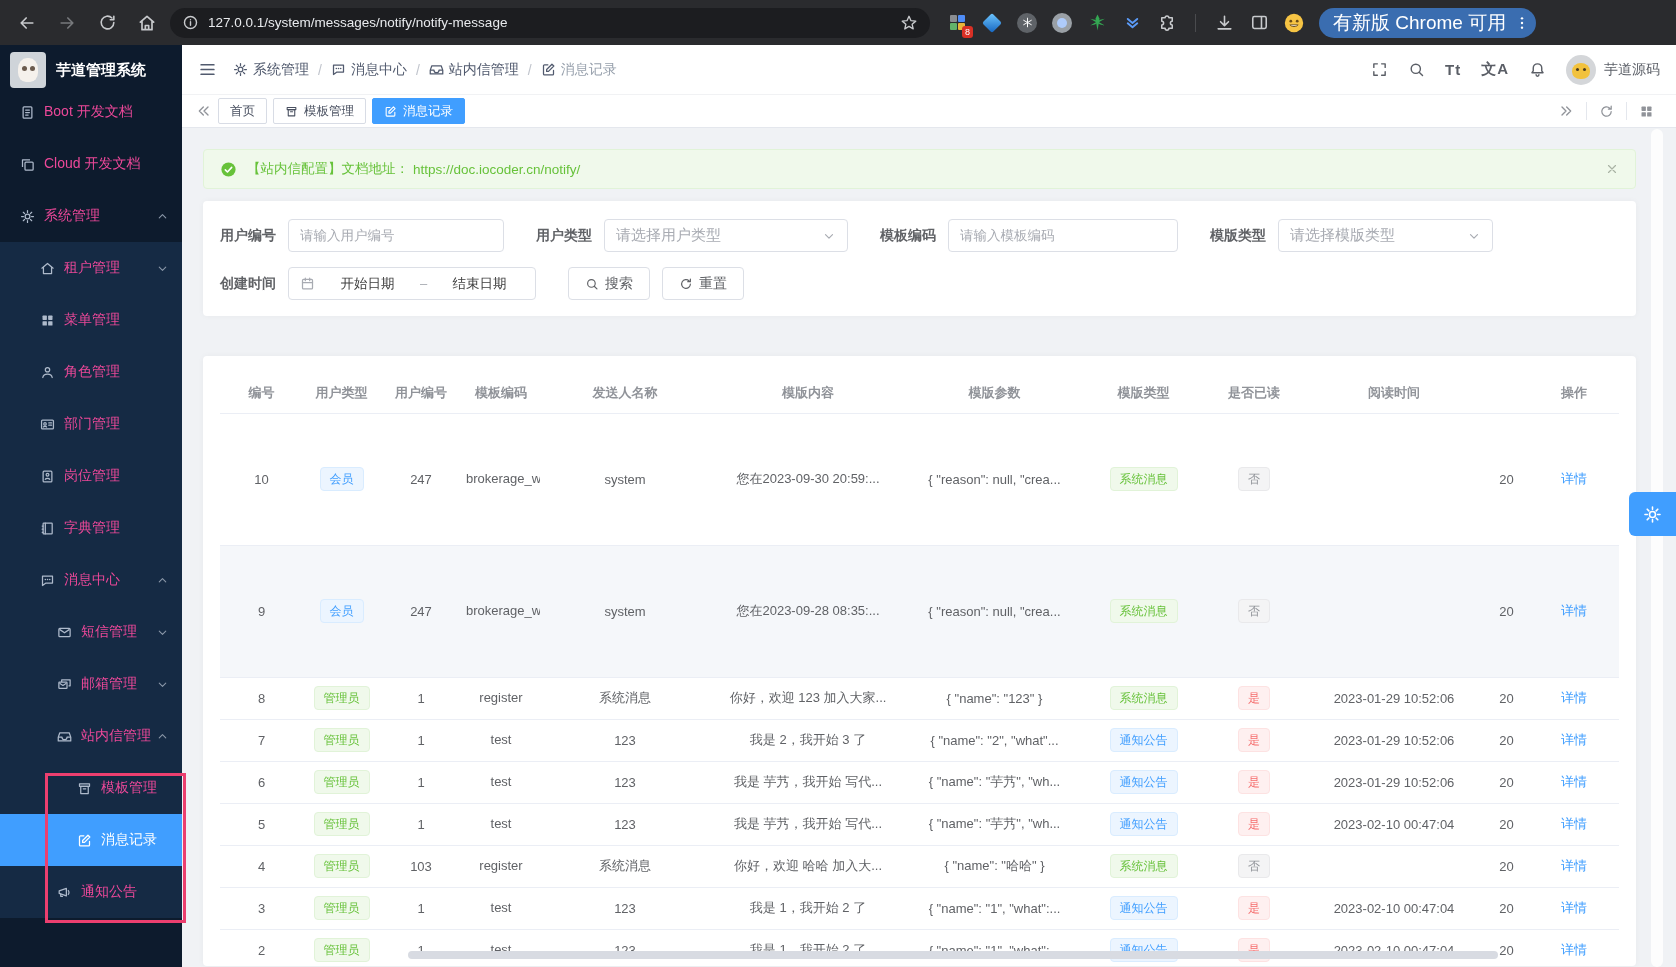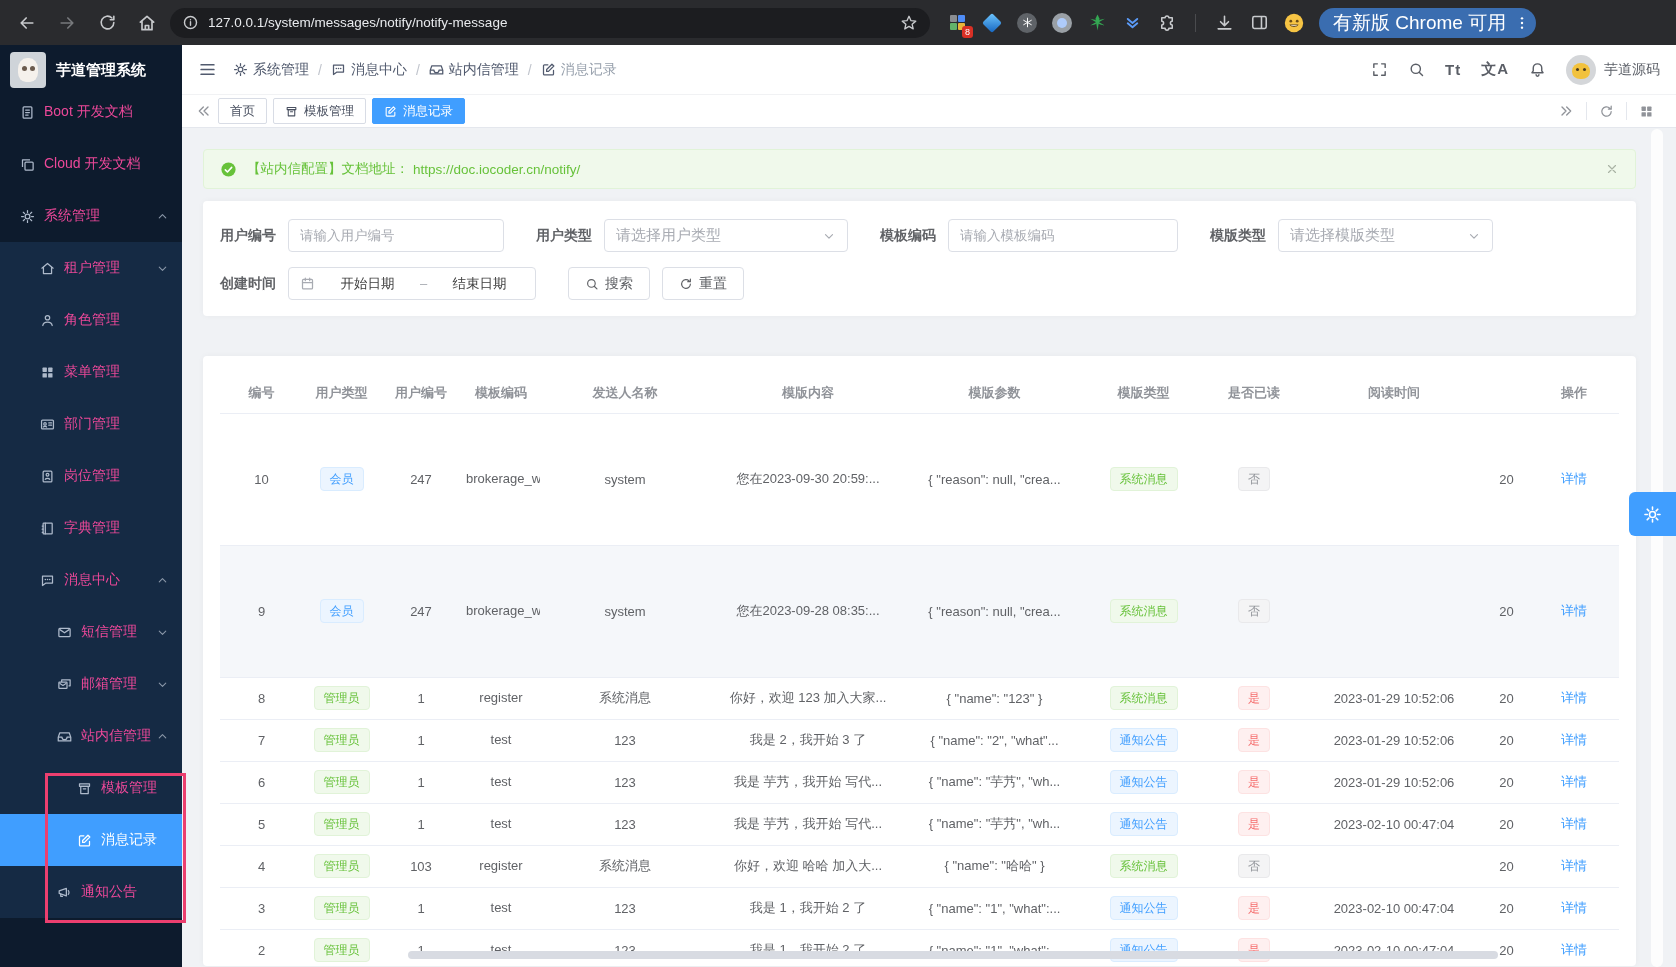--- a/index.html
+++ b/index.html
@@ -523,32 +523,32 @@
         <span>租户管理</span>
         <span class="arrow">
           <svg class="ic" width="13" height="13">
             <use href="#i-chev-d"></use>
           </svg>
         </span>
       </div>
       <div class="menu-item lv1 sub">
         <span class="mi">
           <svg class="ic" width="15" height="15">
+            <use href="#i-grid"></use>
+          </svg>
+        </span>
+        <span>菜单管理</span>
+      </div>
+      <div class="menu-item lv1 sub">
+        <span class="mi">
+          <svg class="ic" width="15" height="15">
             <use href="#i-user-outline"></use>
           </svg>
         </span>
         <span>角色管理</span>
-      </div>
-      <div class="menu-item lv1 sub">
-        <span class="mi">
-          <svg class="ic" width="15" height="15">
-            <use href="#i-grid"></use>
-          </svg>
-        </span>
-        <span>菜单管理</span>
       </div>
       <div class="menu-item lv1 sub">
         <span class="mi">
           <svg class="ic" width="15" height="15">
             <use href="#i-idcard"></use>
           </svg>
         </span>
         <span>部门管理</span>
       </div>
       <div class="menu-item lv1 sub">

